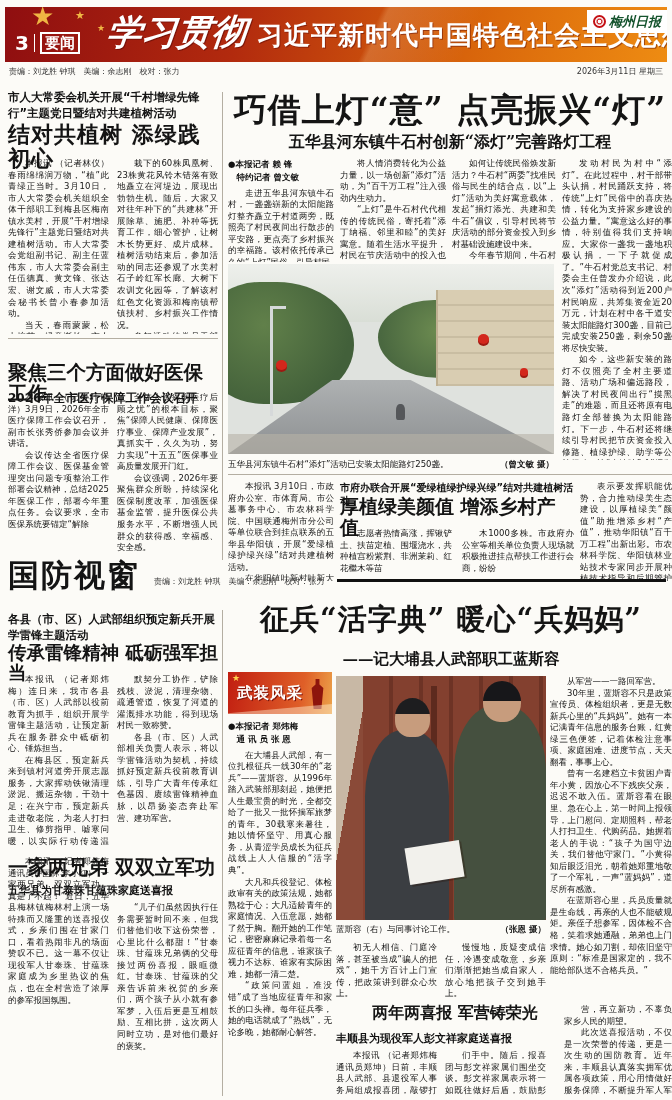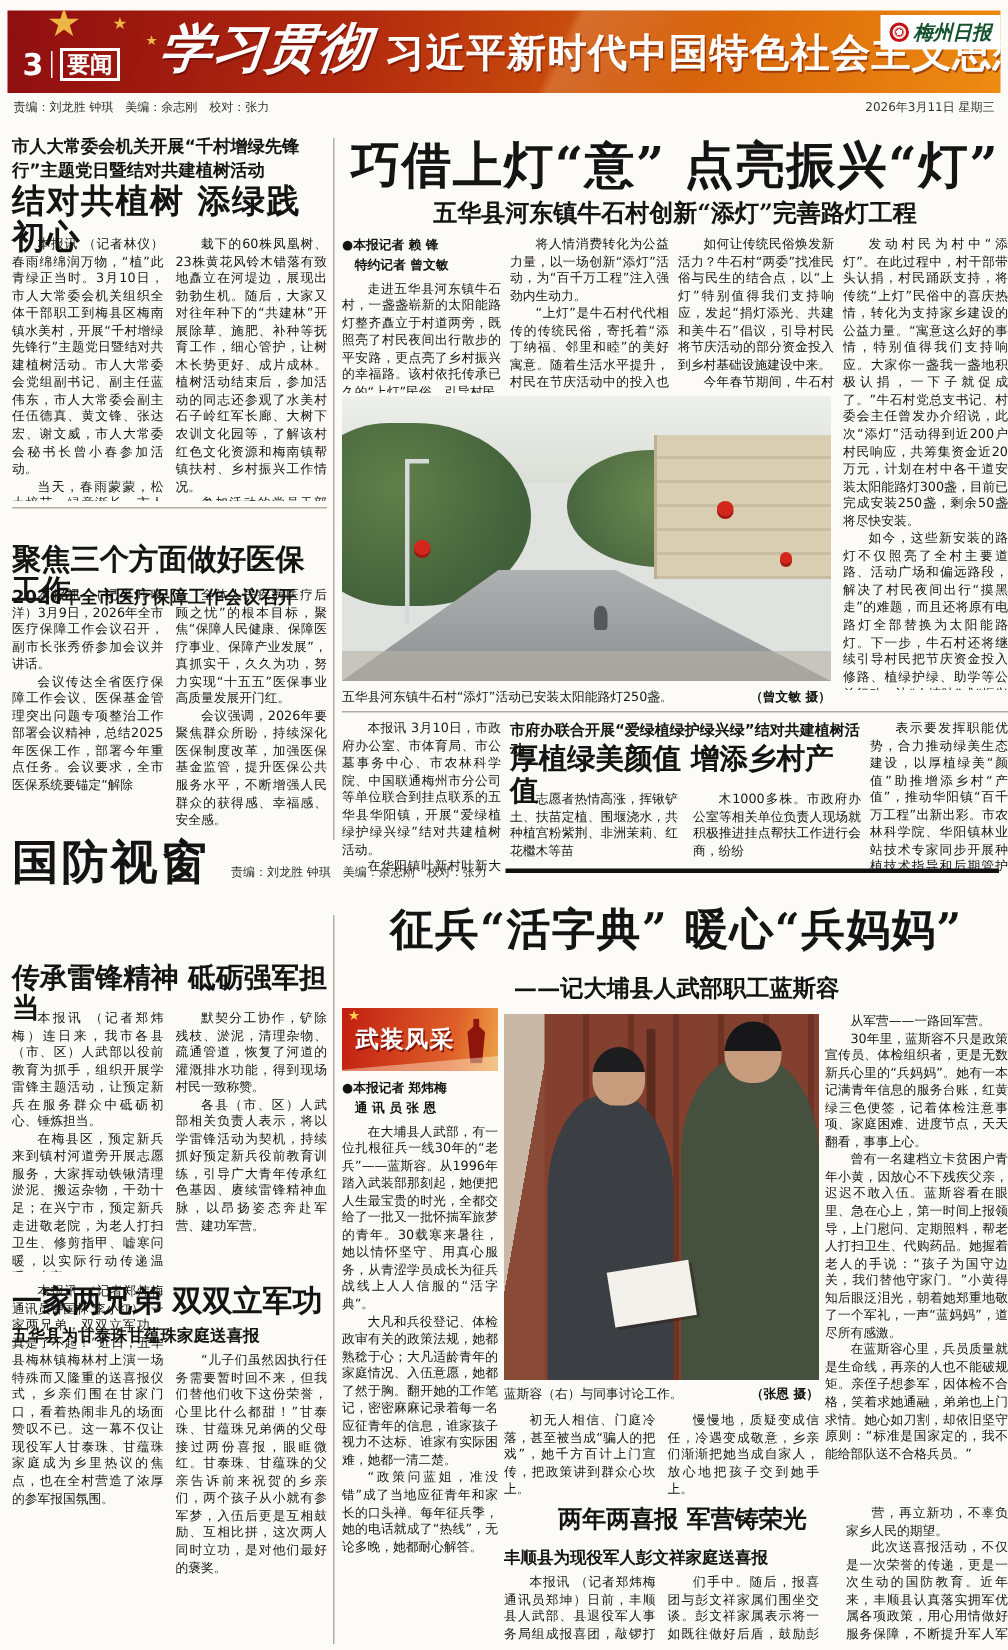--- a/index.html
+++ b/index.html
@@ -160,21 +160,21 @@
     <div class="byline" style="margin-bottom:4px;">　特约记者 曾文敏</div>
     <div class="tcol">
         <p class="para">走进五华县河东镇牛石村，一盏盏崭新的太阳能路灯整齐矗立于村道两旁，既照亮了村民夜间出行散步的平安路，更点亮了乡村振兴的幸福路。该村依托传承已久的“上灯”民俗，引导村民</p>
       </div>
   </div>
   <div class="tcol abs" style="left:340px;top:158px;width:106px;height:104px;">
       <p class="para">将人情消费转化为公益力量，以一场创新“添灯”活动，为“百千万工程”注入强劲内生动力。</p>
       <p class="para">“上灯”是牛石村代代相传的传统民俗，寄托着“添丁纳福、邻里和睦”的美好寓意。随着生活水平提升，村民在节庆活动中的投入也随之增加，部分宴请、庆贺形式渐趋繁复。</p>
     </div>
   <div class="tcol abs" style="left:452px;top:158px;width:104px;height:104px;">
-      <p class="para">如何让传统民俗焕发新活力？牛石村“两委”找准民俗与民生的结合点，以“上灯”特别值得我们支持响应，发起“捐灯添光、共建和美牛石”倡议，引导村民将节庆活动的部分资金投入到乡村基础设施建设中来。</p>
+      <p class="para">如何让传统民俗焕发新活力？牛石村“两委”找准民俗与民生的结合点，以“上灯”活动为美好寓意载体，发起“捐灯添光、共建和美牛石”倡议，引导村民将节庆活动的部分资金投入到乡村基础设施建设中来。</p>
       <p class="para">今年春节期间，牛石村通过发出倡议书、召开座谈会等形式，积极</p>
     </div>
   <div class="tcol abs" style="left:562px;top:158px;width:110px;height:302px;">
       <p class="para">发动村民为村中“添灯”。在此过程中，村干部带头认捐，村民踊跃支持，将传统“上灯”民俗中的喜庆热情，转化为支持家乡建设的公益力量。“寓意这么好的事情，特别值得我们支持响应。大家你一盏我一盏地积极认捐，一下子就促成了。”牛石村党总支书记、村委会主任曾发办介绍说，此次“添灯”活动得到近200户村民响应，共筹集资金近20万元，计划在村中各干道安装太阳能路灯300盏，目前已完成安装250盏，剩余50盏将尽快安装。</p>
       <p class="para">如今，这些新安装的路灯不仅照亮了全村主要道路、活动广场和偏远路段，解决了村民夜间出行“摸黑走”的难题，而且还将原有电路灯全部替换为太阳能路灯。下一步，牛石村还将继续引导村民把节庆资金投入修路、植绿护绿、助学等公益行动，让“人情味”成“振兴力”，更好助力“百千万工程”落地实施。</p>
     </div>
 
   <div class="photo1 abs" style="left:228px;top:264px;width:326px;height:190px;">
     <div class="p1-sky"></div>
     <div class="p1-trees-l"></div>
@@ -213,20 +213,21 @@
     </div>
 
   <div class="def-header abs" style="left:8px;top:560px;width:658px;">
     <span class="def-title">国防视窗</span>
     <span class="def-staff">责编：刘龙胜 钟琪　美编：余志刚　校对：张力</span>
     <span class="def-rule"></span>
   </div>
 
   <div class="vrule abs" style="left:222px;top:610px;height:486px;"></div>
 
+  <div class="kicker abs" style="left:8px;top:612px;width:212px;">各县（市、区）人武部组织预定新兵开展学雷锋主题活动</div>
   <div class="hl abs" style="left:8px;top:643px;width:212px;font-size:18.5px;">传承雷锋精神 砥砺强军担当</div>
   <div class="tcol abs" style="left:8px;top:674px;width:101px;height:174px;">
       <p class="para">本报讯 （记者郑炜梅）连日来，我市各县（市、区）人武部以役前教育为抓手，组织开展学雷锋主题活动，让预定新兵在服务群众中砥砺初心、锤炼担当。</p>
       <p class="para">在梅县区，预定新兵来到镇村河道旁开展志愿服务，大家挥动铁锹清理淤泥、搬运杂物，干劲十足；在兴宁市，预定新兵走进敬老院，为老人打扫卫生、修剪指甲、嘘寒问暖，以实际行动传递温暖。大家</p>
     </div>
   <div class="tcol abs" style="left:117px;top:674px;width:101px;height:174px;">
       <p class="para">默契分工协作，铲除残枝、淤泥，清理杂物、疏通管道，恢复了河道的灌溉排水功能，得到现场村民一致称赞。</p>
       <p class="para">各县（市、区）人武部相关负责人表示，将以学雷锋活动为契机，持续抓好预定新兵役前教育训练，引导广大青年传承红色基因、赓续雷锋精神血脉，以昂扬姿态奔赴军营、建功军营。</p>
     </div>
 

